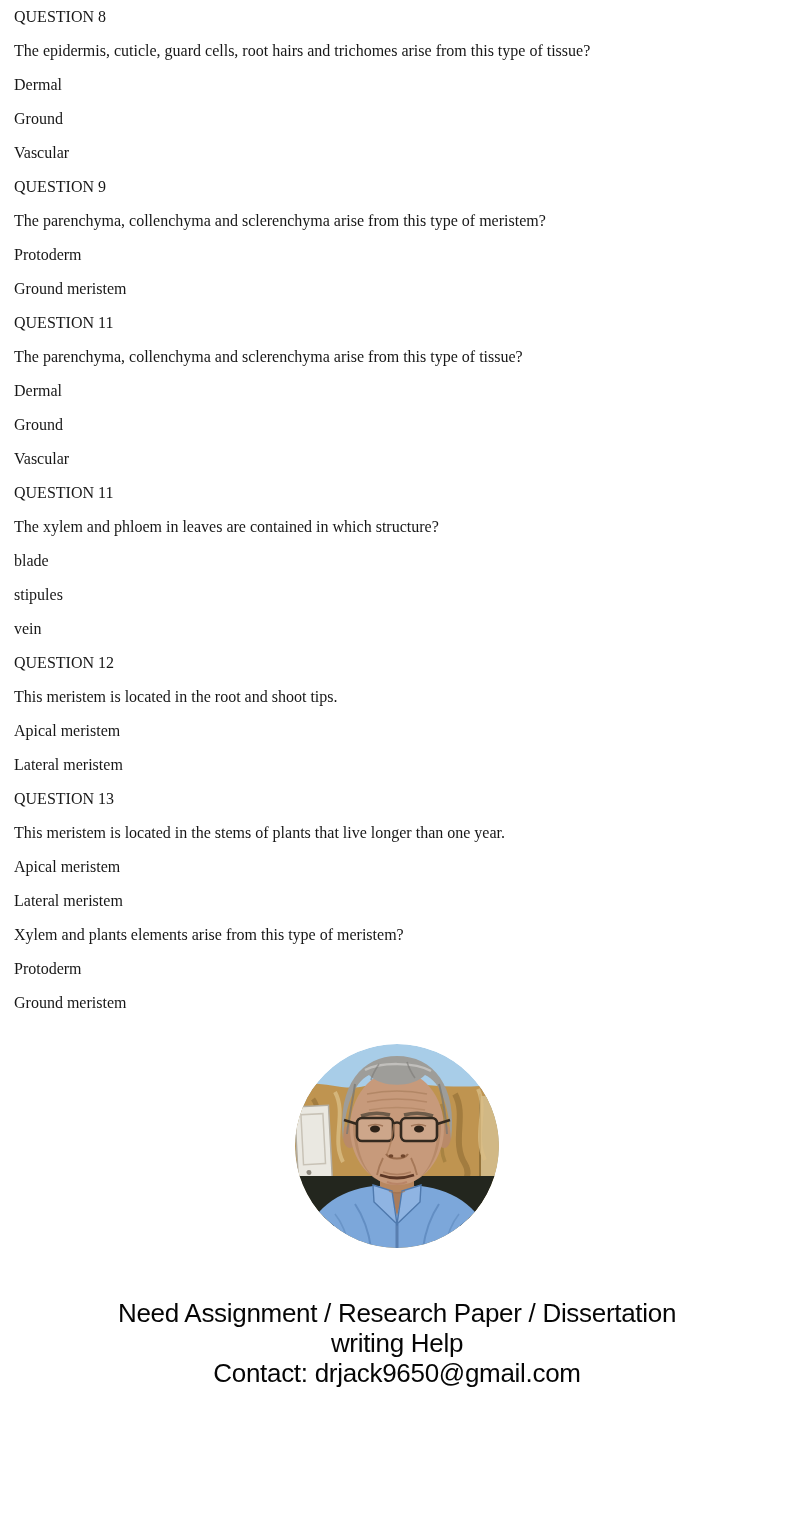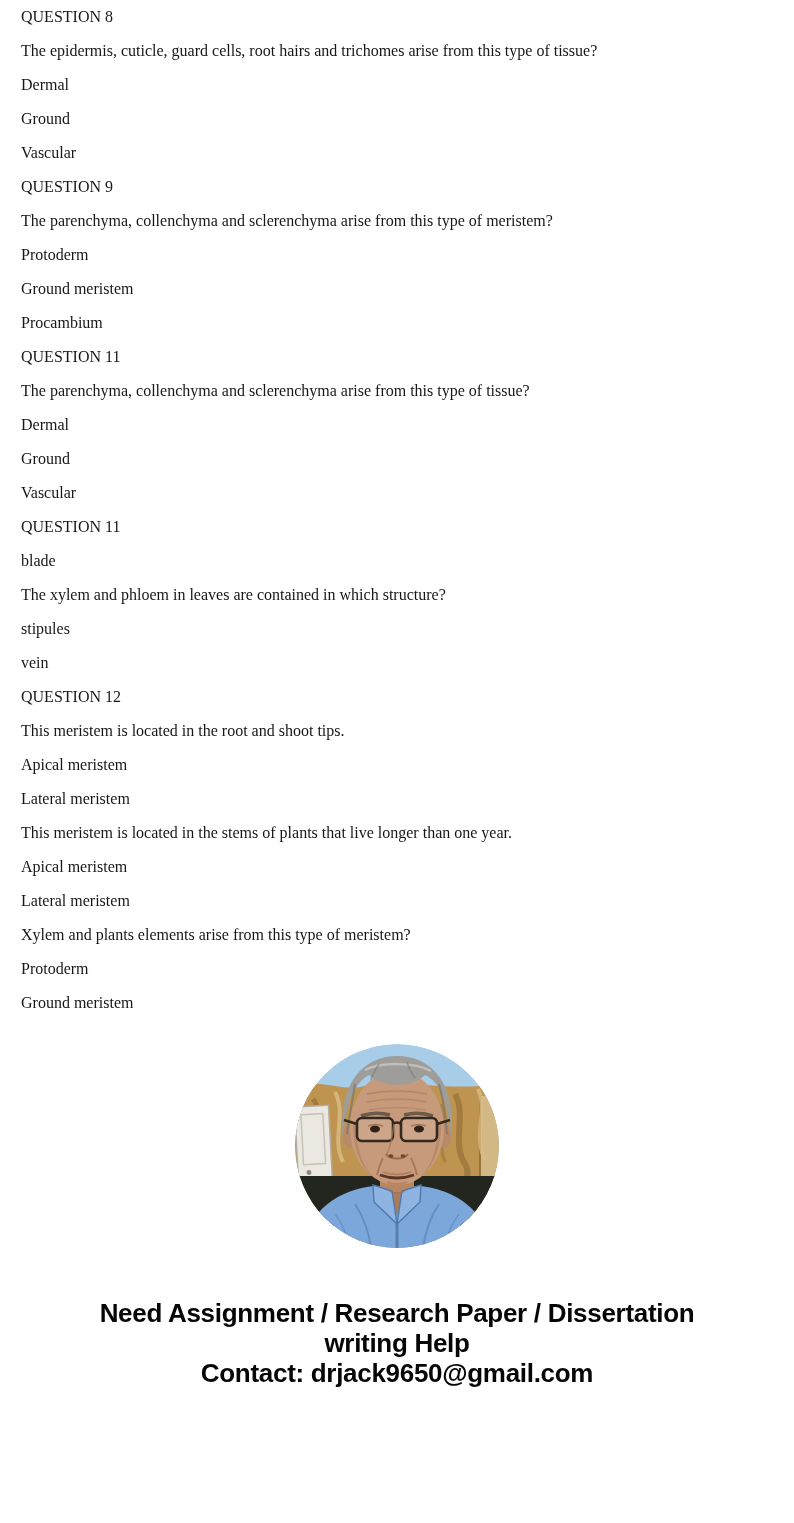--- a/index.html
+++ b/index.html
@@ -10,21 +10,21 @@
     background: #ffffff;
     overflow: hidden;
   }
   .doc {
     position: relative;
     width: 794px;
     height: 1523px;
     background: #ffffff;
   }
   .content {
-    padding-left: 21px;
+    padding-left: 14px;
     padding-top: 0;
   }
   .line {
     margin: 0;
     height: 34px;
     line-height: 34px;
     font-family: "Liberation Serif", "DejaVu Serif", serif;
     font-size: 16px;
     color: #171717;
     white-space: nowrap;
@@ -37,21 +37,21 @@
   .avatar-circle {
     width: 204px;
     height: 204px;
     border-radius: 50%;
     overflow: hidden;
   }
   .footer {
     margin-top: 50px;
     text-align: center;
     font-family: "Liberation Sans", "DejaVu Sans", sans-serif;
-    font-weight: bold;
+    font-weight: normal;
     font-size: 26px;
     line-height: 30px;
     letter-spacing: -0.3px;
     color: #060606;
   }
   .footer p { margin: 0; }
 </style>
 </head>
 <body>
 
@@ -65,47 +65,47 @@
       <p class="line">Dermal</p>
       <p class="line">Ground</p>
       <p class="line">Vascular</p>
     </section>
 
     <section>
       <p class="line">QUESTION 9</p>
       <p class="line">The parenchyma, collenchyma and sclerenchyma arise from this type of meristem?</p>
       <p class="line">Protoderm</p>
       <p class="line">Ground meristem</p>
-      <p class="line">Procambium</p>
     </section>
 
     <section>
       <p class="line">QUESTION 11</p>
       <p class="line">The parenchyma, collenchyma and sclerenchyma arise from this type of tissue?</p>
       <p class="line">Dermal</p>
       <p class="line">Ground</p>
       <p class="line">Vascular</p>
     </section>
 
     <section>
       <p class="line">QUESTION 11</p>
+      <p class="line">The xylem and phloem in leaves are contained in which structure?</p>
       <p class="line">blade</p>
-      <p class="line">The xylem and phloem in leaves are contained in which structure?</p>
       <p class="line">stipules</p>
       <p class="line">vein</p>
     </section>
 
     <section>
       <p class="line">QUESTION 12</p>
       <p class="line">This meristem is located in the root and shoot tips.</p>
       <p class="line">Apical meristem</p>
       <p class="line">Lateral meristem</p>
     </section>
 
     <section>
+      <p class="line">QUESTION 13</p>
       <p class="line">This meristem is located in the stems of plants that live longer than one year.</p>
       <p class="line">Apical meristem</p>
       <p class="line">Lateral meristem</p>
     </section>
 
     <section>
       <p class="line">Xylem and plants elements arise from this type of meristem?</p>
       <p class="line">Protoderm</p>
       <p class="line">Ground meristem</p>
     </section>

